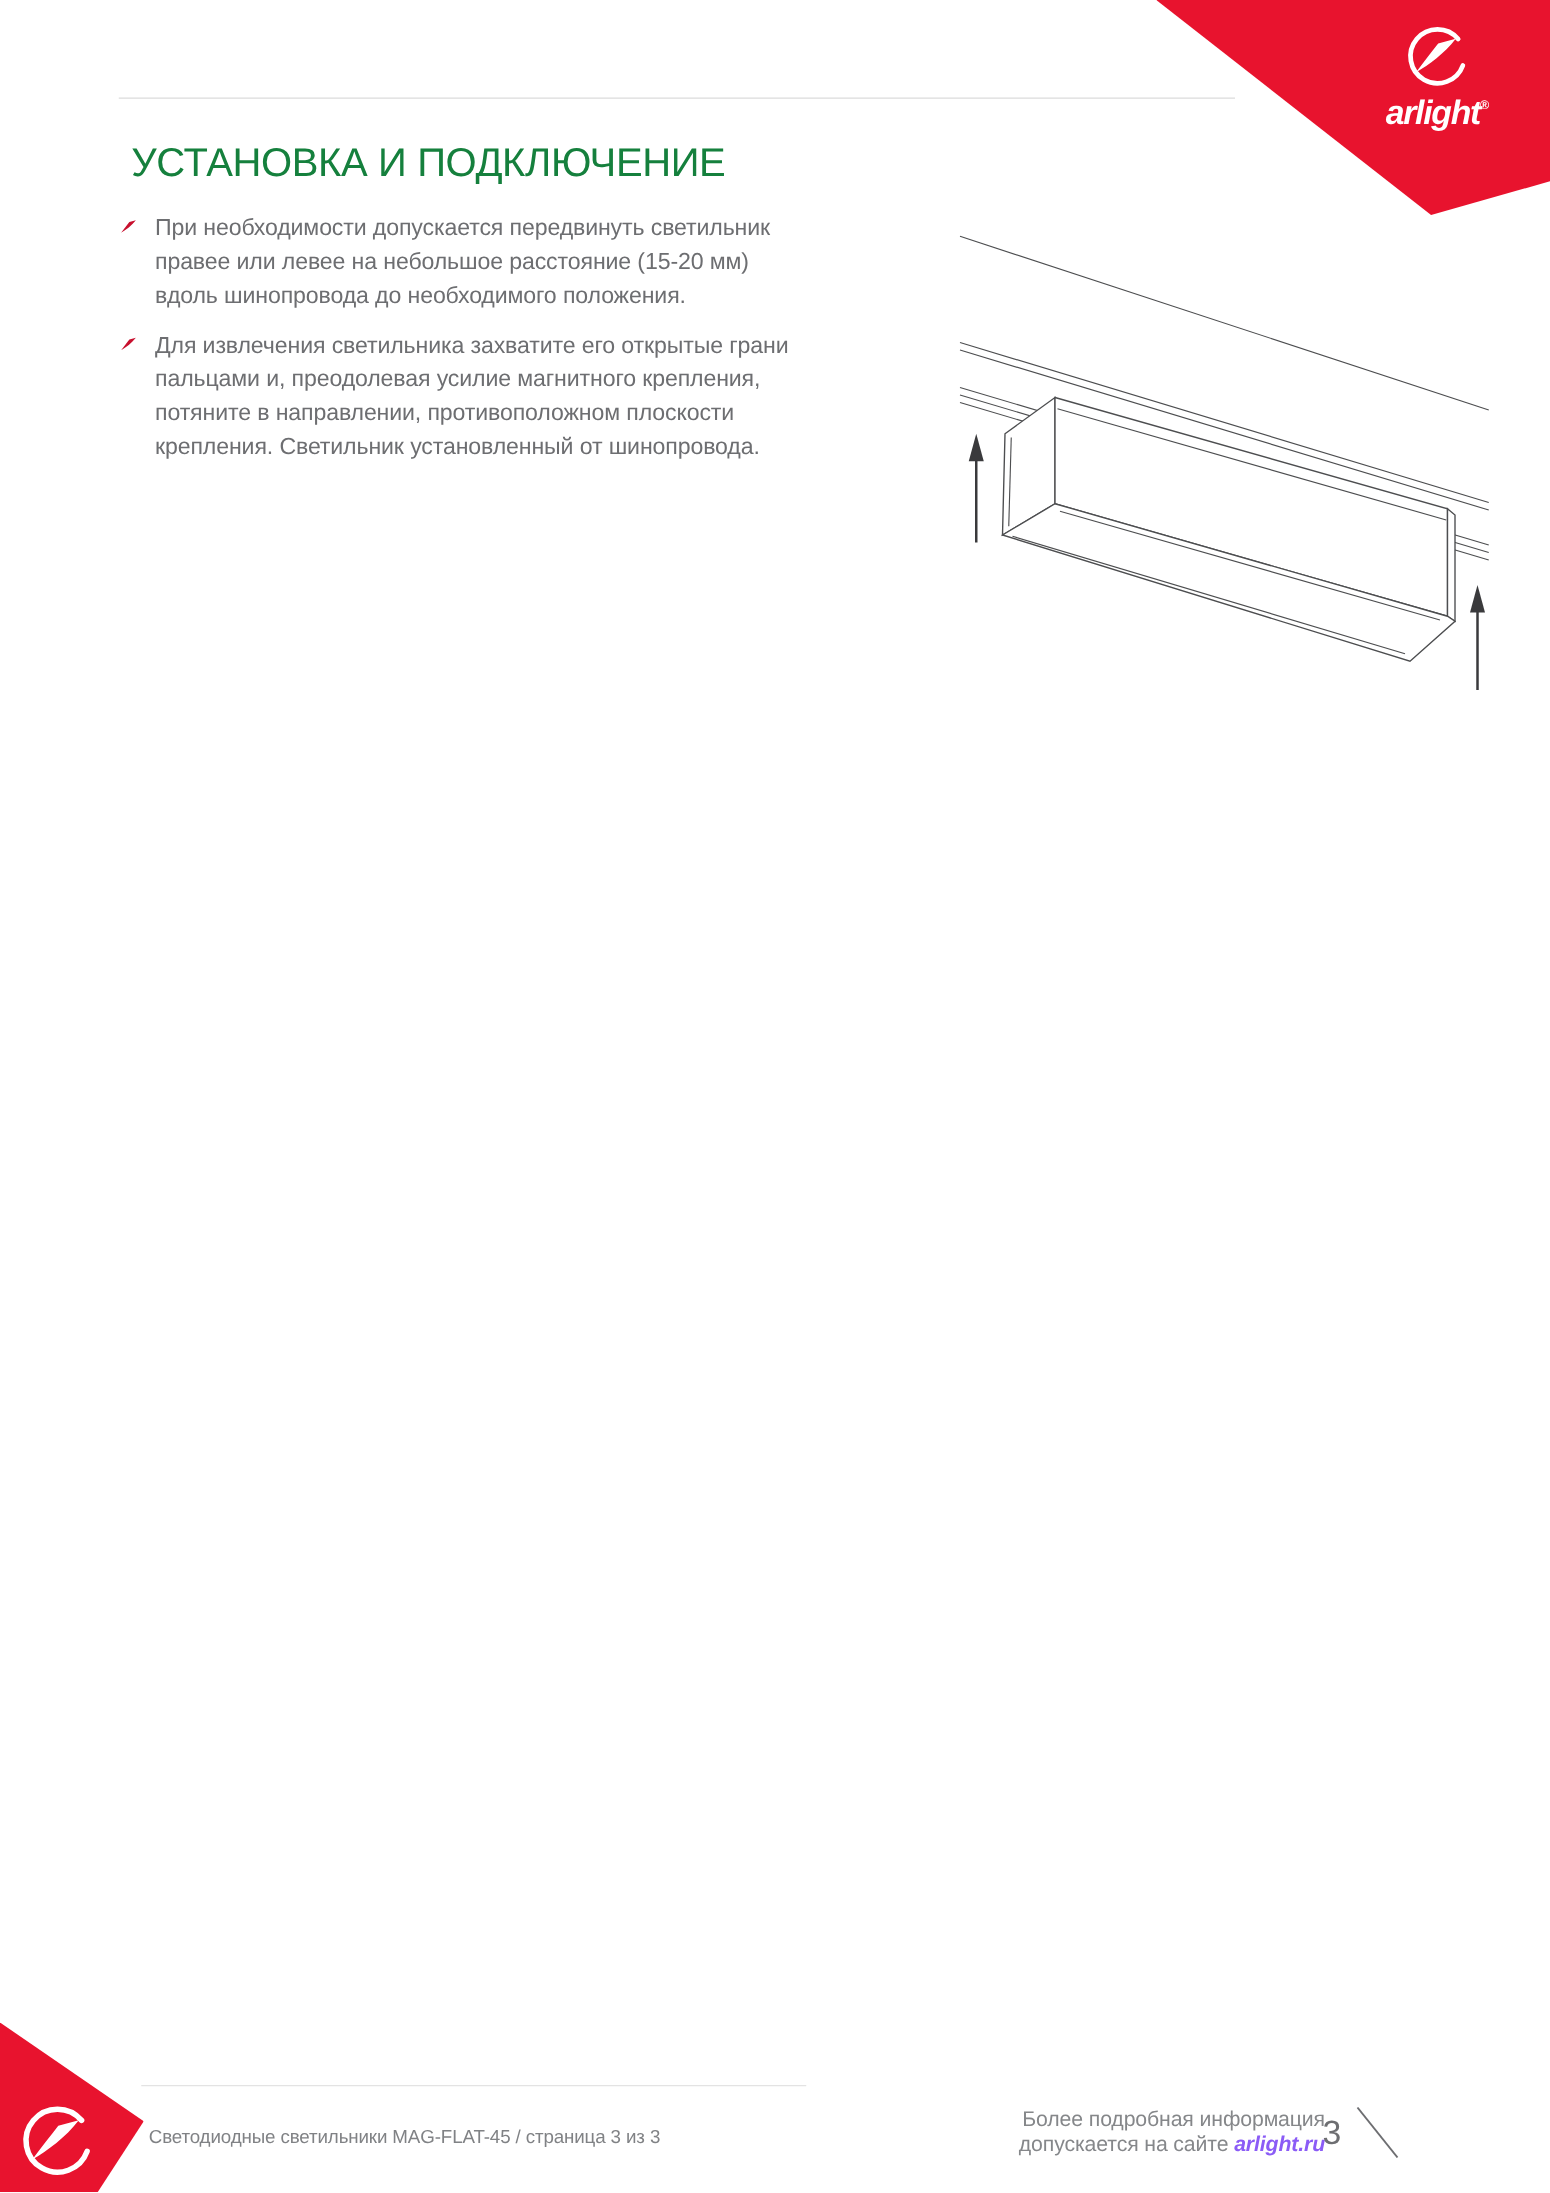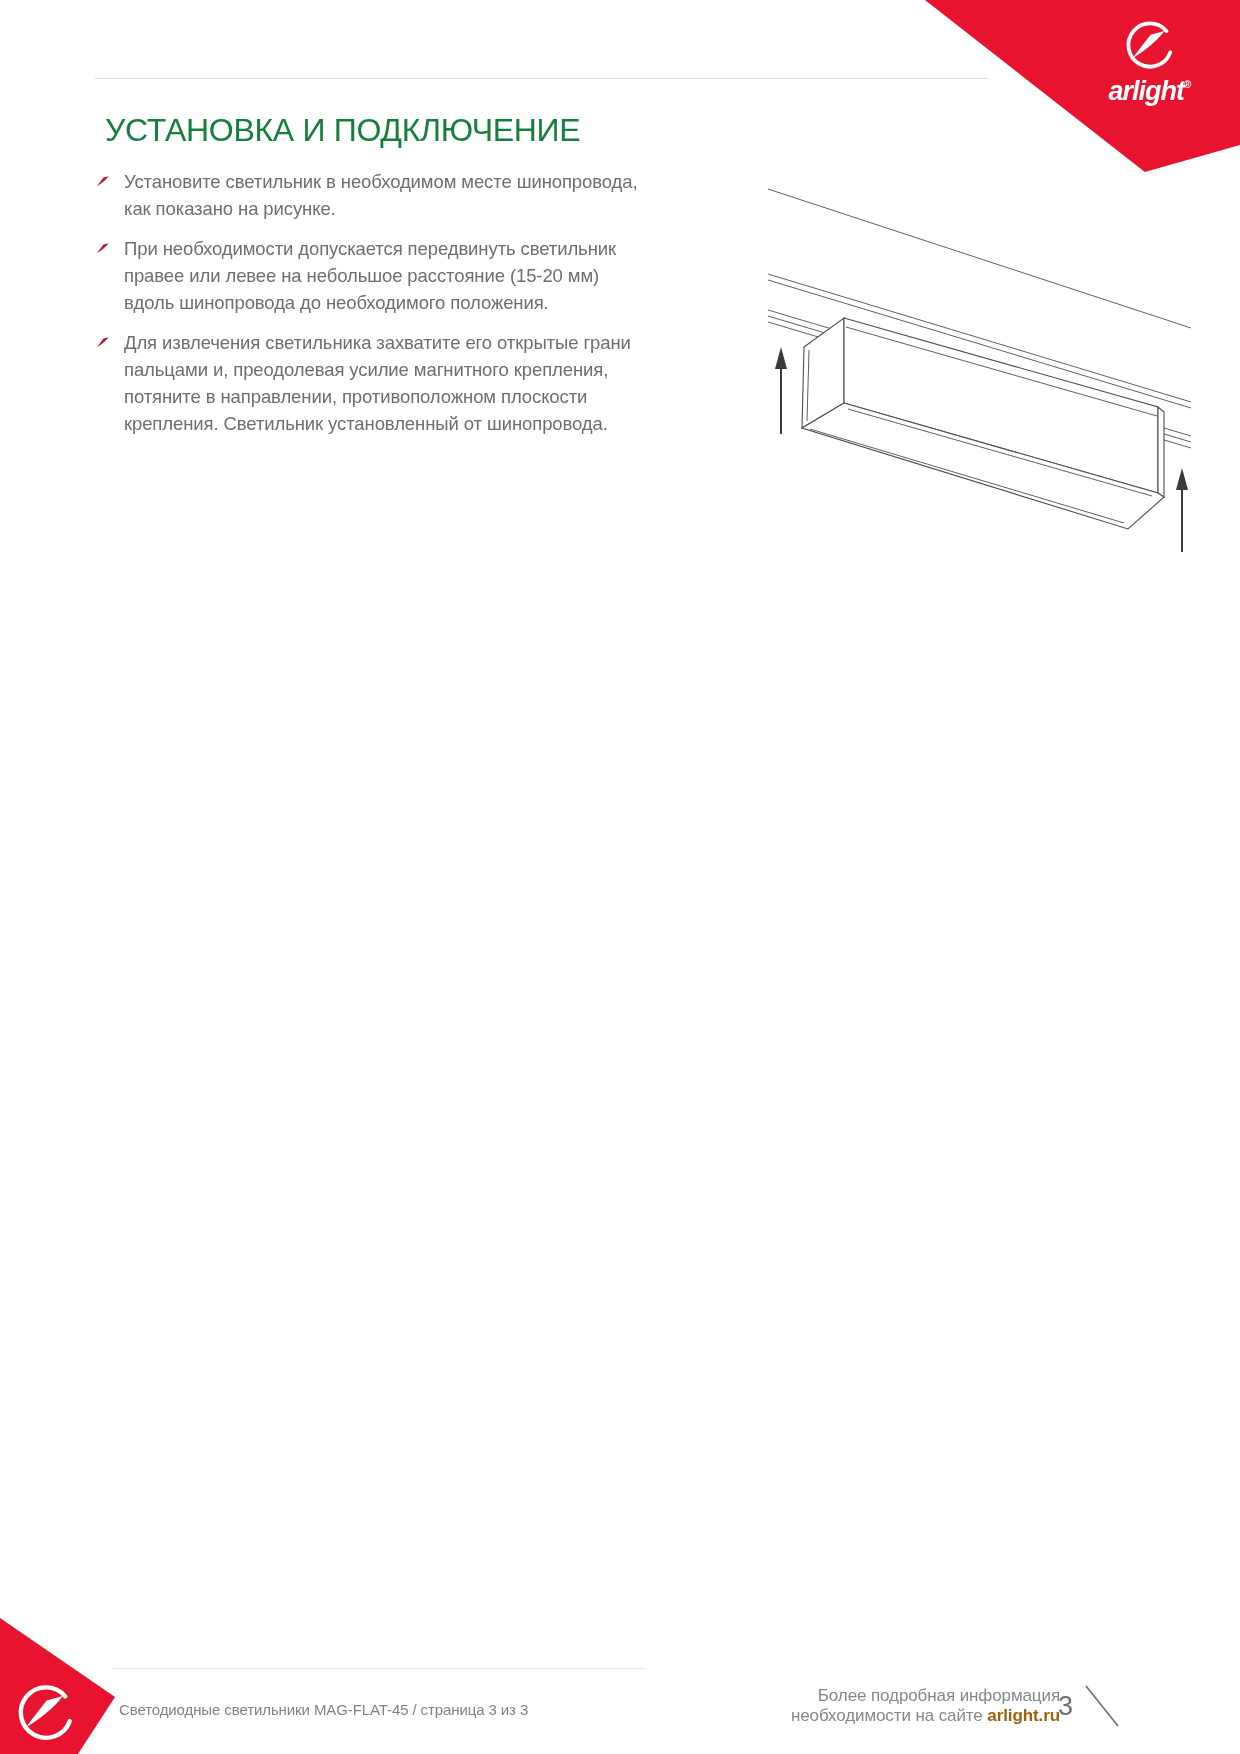--- a/index.html
+++ b/index.html
@@ -29,21 +29,21 @@
   .figure{position:absolute;left:680px;top:155px;width:560px;height:400px;}
   .figure path,.figure line,.figure polygon.face{stroke:#4d4e50;stroke-width:1.1;fill:none;}
   .figure polygon.face{fill:#ffffff;}
   .figure .thin{stroke-width:0.9;}
   .figure .ah{fill:#3a3a3c;stroke:none;}
   .figure .ash{stroke:#3a3a3c;stroke-width:2;}
   
   .footer-rule{position:absolute;left:113px;top:1668px;width:532px;height:1px;background:#e3e3e3;}
   .footer-left{position:absolute;left:119px;top:1701px;font-size:15px;color:#808285;letter-spacing:-0.1px;}
   .footer-right{position:absolute;right:197px;top:1686px;text-align:right;font-size:17px;line-height:20px;color:#85878a;letter-spacing:-0.1px;}
-  .footer-right b{color:#a16207;}
+  .footer-right b{color:#8b5cf6;font-style:italic;}
   .page-num{position:absolute;left:1058px;top:1691px;font-size:27px;color:#6d6e71;}
   .slash{position:absolute;left:1085px;top:1685px;width:34px;height:42px;}
   .corner.bottom{left:0;top:1618px;width:115px;height:136px;
     -webkit-clip-path:polygon(0 0,100% 58.1%,67.8% 100%,0 100%);
     clip-path:polygon(0 0,100% 58.1%,67.8% 100%,0 100%);}
   .corner.bottom svg{position:absolute;left:11px;top:63px;width:70px;height:63px;}
 </style>
 </head>
 <body>
 
@@ -57,27 +57,20 @@
         <path d="M 80.6 24.3 A 40 40 0 1 0 87.6 63.7" fill="none" stroke="#ffffff" stroke-width="7" stroke-linecap="round"></path>
         <path d="M 18 74 C 38 62 60 46 77 24 L 51 31 C 41 44 29 59 18 74 Z" fill="#ffffff"></path>
       </svg>
       <div class="logo-text"><span>arlight</span><sup>®</sup></div>
     </div>
   </div>
 
   <h1 class="title">УСТАНОВКА И ПОДКЛЮЧЕНИЕ</h1>
 
   <ul class="bullets">
-    <li>
-      <svg class="marker" viewBox="10 18 72 60">
-          <path d="M 18 74 C 38 62 60 46 77 24 L 51 31 C 41 44 29 59 18 74 Z" fill="#c8102e"></path>
-        </svg>
-      <span class="btext">Установите светильник в необходимом месте шинопровода,
-как показано на рисунке.</span>
-    </li>
     <li>
       <svg class="marker" viewBox="10 18 72 60">
           <path d="M 18 74 C 38 62 60 46 77 24 L 51 31 C 41 44 29 59 18 74 Z" fill="#c8102e"></path>
         </svg>
       <span class="btext">При необходимости допускается передвинуть светильник
 правее или левее на небольшое расстояние (15-20 мм)
 вдоль шинопровода до необходимого положения.</span>
     </li>
     <li>
       <svg class="marker" viewBox="10 18 72 60">
@@ -115,21 +108,21 @@
     <polygon class="ah" points="101,192 95,214 107,214"></polygon>
 
     <line class="ash" x1="502" y1="333" x2="502" y2="397"></line>
     <polygon class="ah" points="502,313 496,335 508,335"></polygon>
   </svg>
 
   <div class="footer-rule"></div>
   <div class="footer-left">Светодиодные светильники MAG-FLAT-45 / страница 3 из 3</div>
   <div class="footer-right">
     <div>Более подробная информация</div>
-    <div><span>необходимости на сайте </span><b>arlight.ru</b></div>
+    <div><span>допускается на сайте </span><b>arlight.ru</b></div>
   </div>
   <div class="page-num">3</div>
   <svg class="slash" viewBox="0 0 34 42">
       <line x1="1" y1="1" x2="33" y2="41" stroke="#6d6e71" stroke-width="1.6"></line>
     </svg>
 
   <div class="corner bottom">
     <svg viewBox="0 0 100 100" aria-hidden="true">
       <path d="M 80.6 24.3 A 40 40 0 1 0 87.6 63.7" fill="none" stroke="#ffffff" stroke-width="7" stroke-linecap="round"></path>
       <path d="M 18 74 C 38 62 60 46 77 24 L 51 31 C 41 44 29 59 18 74 Z" fill="#ffffff"></path>

